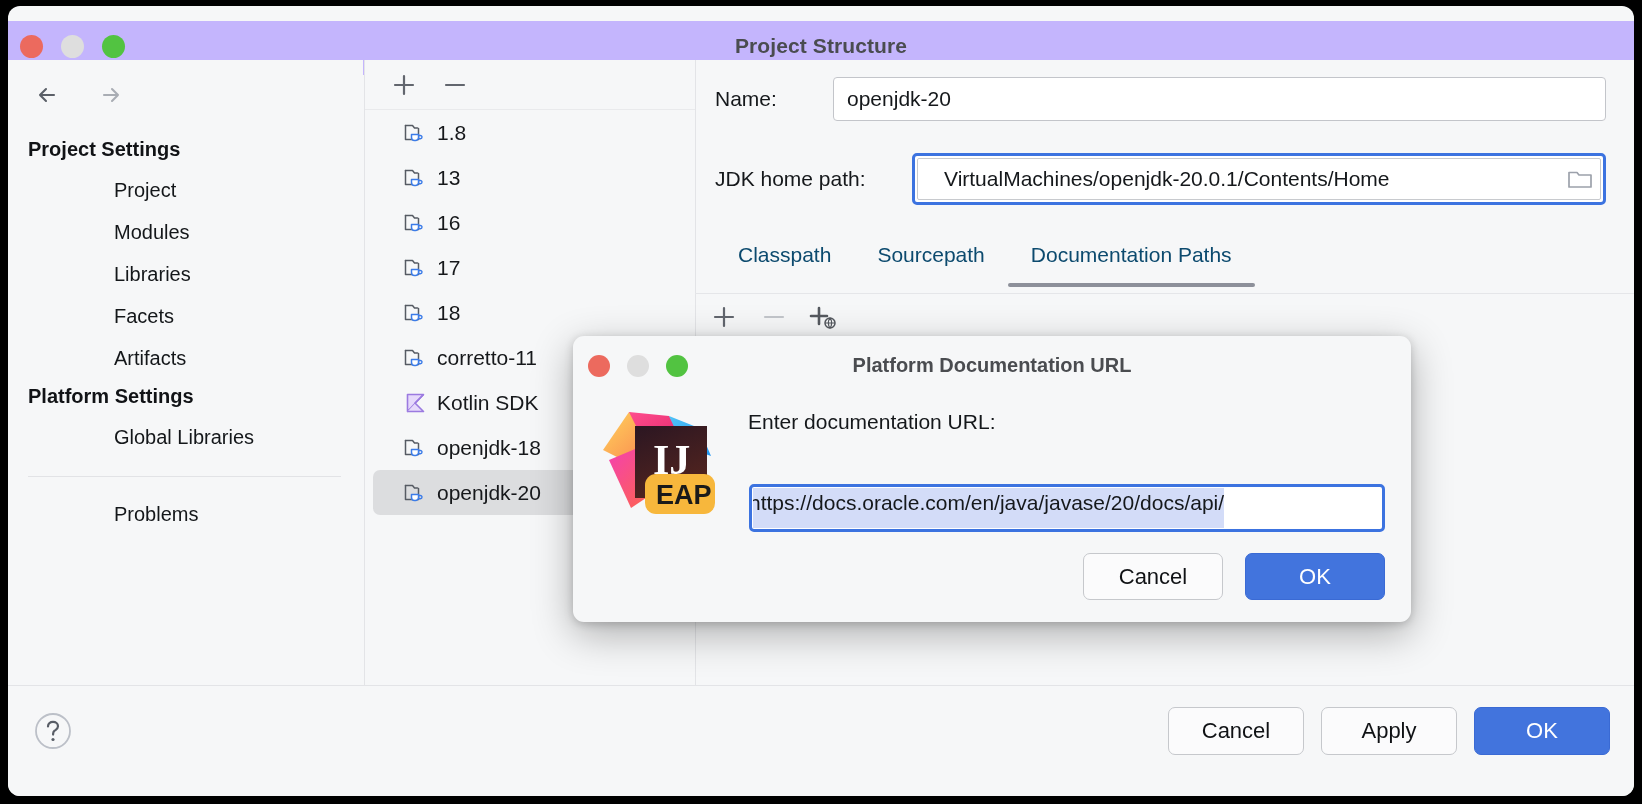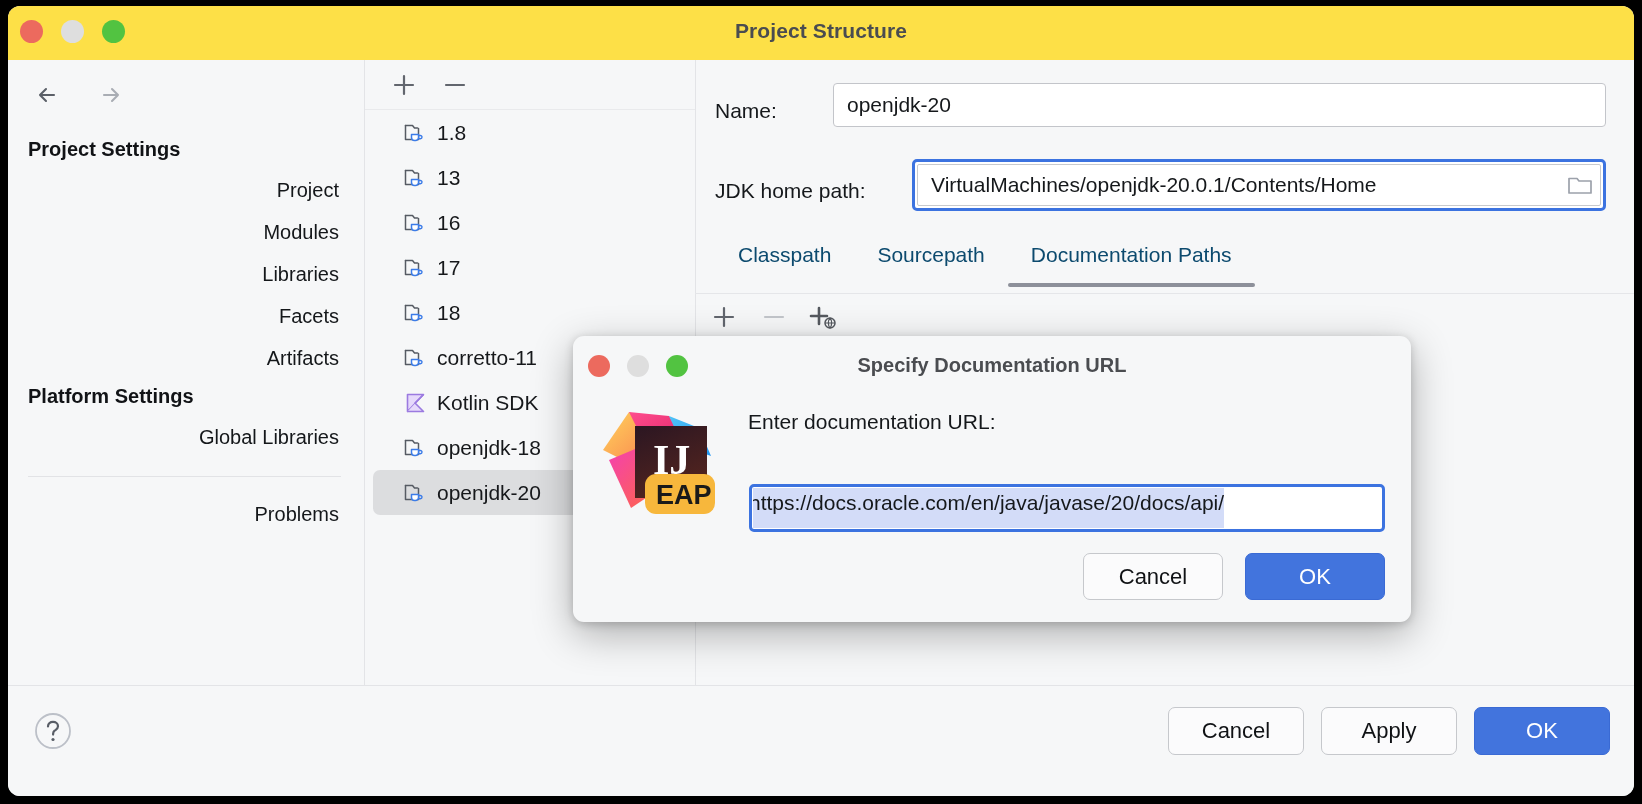--- a/index.html
+++ b/index.html
@@ -30,24 +30,24 @@
     height: 790px;
     background: #f6f7f8;
     border-radius: 12px;
     overflow: hidden;
     box-shadow: 0 4px 22px rgba(0,0,0,.35);
   }
 
   
   .titlebar {
     position: absolute;
-    left: 0; top: 0;
+    left: 0; top: 15px;
     width: 100%;
     height: 54px;
-    background: #fde047;
+    background: #c4b5fd;
   }
   .traffic {
     position: absolute;
     display: flex;
     gap: 18px;
     align-items: center;
   }
   .win-traffic { left: 12px; top: 14px; }
   .tl {
     width: 23px; height: 23px;
@@ -102,21 +102,20 @@
   }
   .nav-item {
     font-size: 20px;
     color: #14171a;
     padding: 6px 0 6px 82px;
     margin: 0 24px 0 24px;
     border-radius: 8px;
     height: 30px;
     line-height: 30px;
     box-sizing: content-box;
-    text-align: right;
   }
   .nav-item.selected {
     background: #d6dcf7;
   }
   .sidebar-sep {
     margin: 18px 22px 16px 20px;
     height: 1px;
     background: #e2e3e6;
   }
 
@@ -178,21 +177,20 @@
   .row-name {
     position: absolute;
     left: 20px; top: 27px;
     right: 24px;
     display: flex;
     align-items: center;
   }
   .lbl {
     font-size: 21px;
     color: #15181b;
-    margin-top: 12px;
   }
   .field {
     background: #ffffff;
     border: 1px solid #c3c5ca;
     border-radius: 4px;
     font-size: 21px;
     color: #15181b;
     display: flex;
     align-items: center;
     box-sizing: border-box;
@@ -225,21 +223,21 @@
   }
   .focus-ring .inner {
     position: absolute;
     left: 2px; right: 2px; top: 2px; bottom: 2px;
     background: #fff;
     border: 1px solid #c8cace;
     border-radius: 2px;
     box-sizing: border-box;
     display: flex;
     align-items: center;
-    padding-left: 13px;
+    padding-left: 26px;
     overflow: hidden;
     white-space: nowrap;
     font-size: 21px;
     color: #15181b;
   }
   .browse-ico {
     position: absolute;
     right: 10px;
     top: 50%;
     transform: translateY(-50%);
@@ -656,21 +654,21 @@
 
   </div>
 
   <div class="dialog">
     <div class="dlg-titlebar">
       <div class="traffic dlg-traffic">
         <span class="tl red"></span>
         <span class="tl yellow"></span>
         <span class="tl green"></span>
       </div>
-      <div class="dlg-title">Specify Documentation URL</div>
+      <div class="dlg-title">Platform Documentation URL</div>
     </div>
 
     <span class="dlg-logo">
       <svg width="126" height="122" viewBox="0 0 126 122">
         <defs>
           <linearGradient id="g1" x1="0" y1="0" x2="1" y2="1">
             <stop offset="0" stop-color="#ffd35c"></stop>
               <stop offset="1" stop-color="#f97a4d"></stop>
           </linearGradient>
           <linearGradient id="g2" x1="0" y1="0" x2="1" y2="1">

